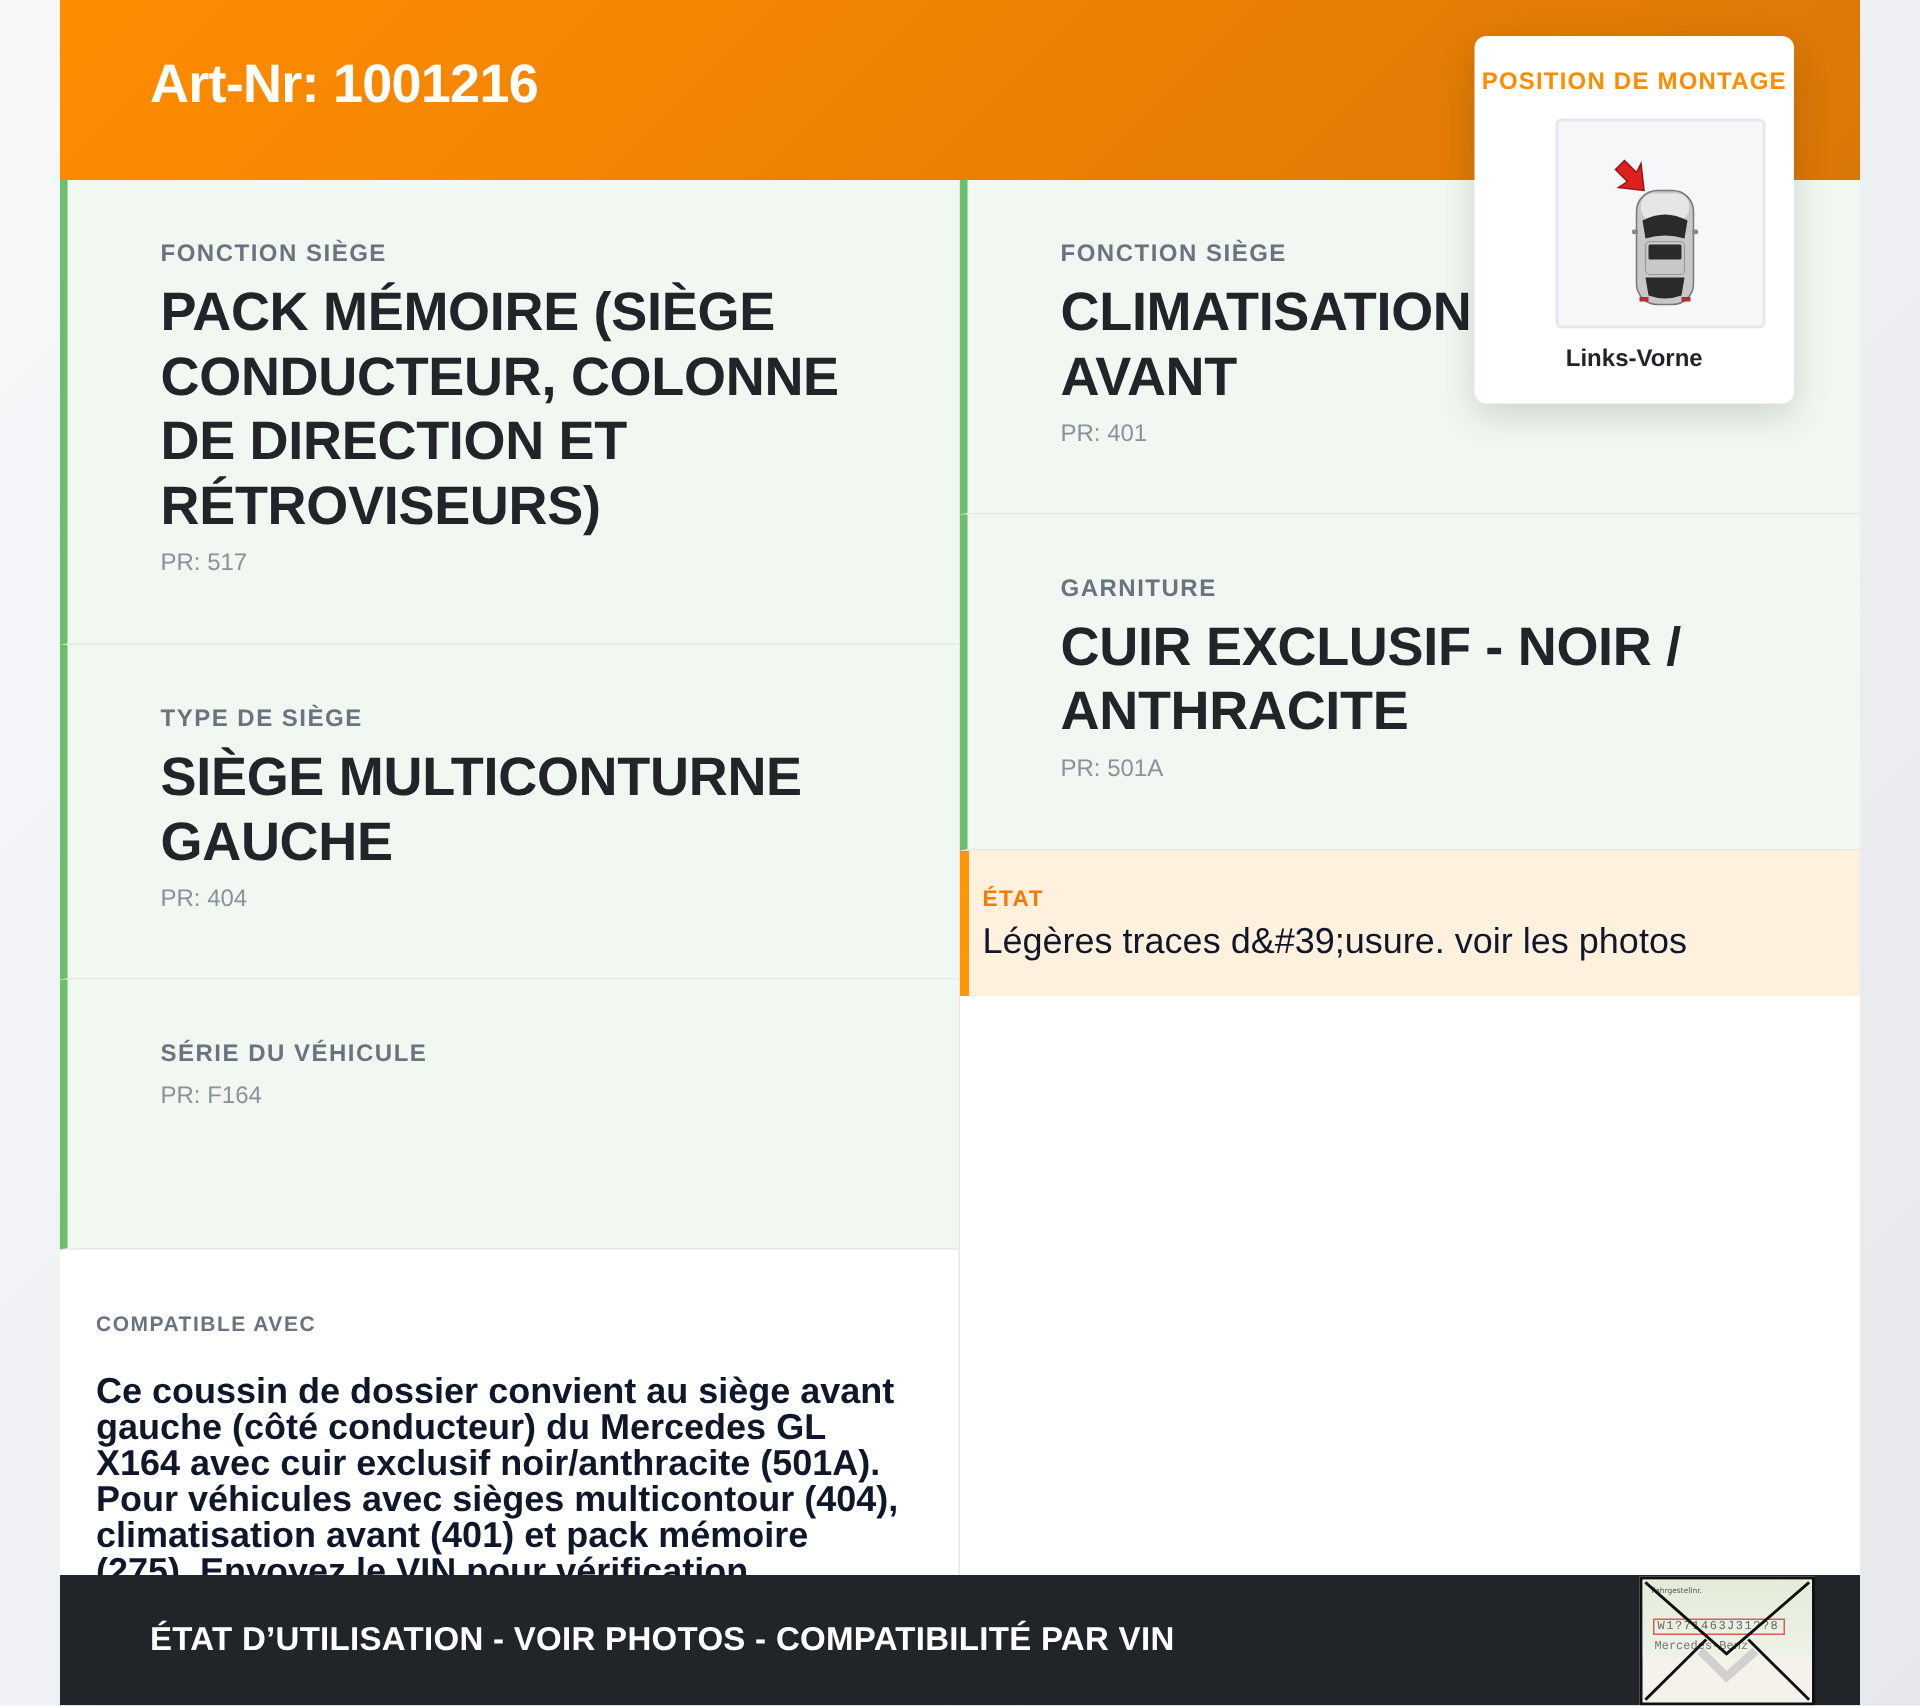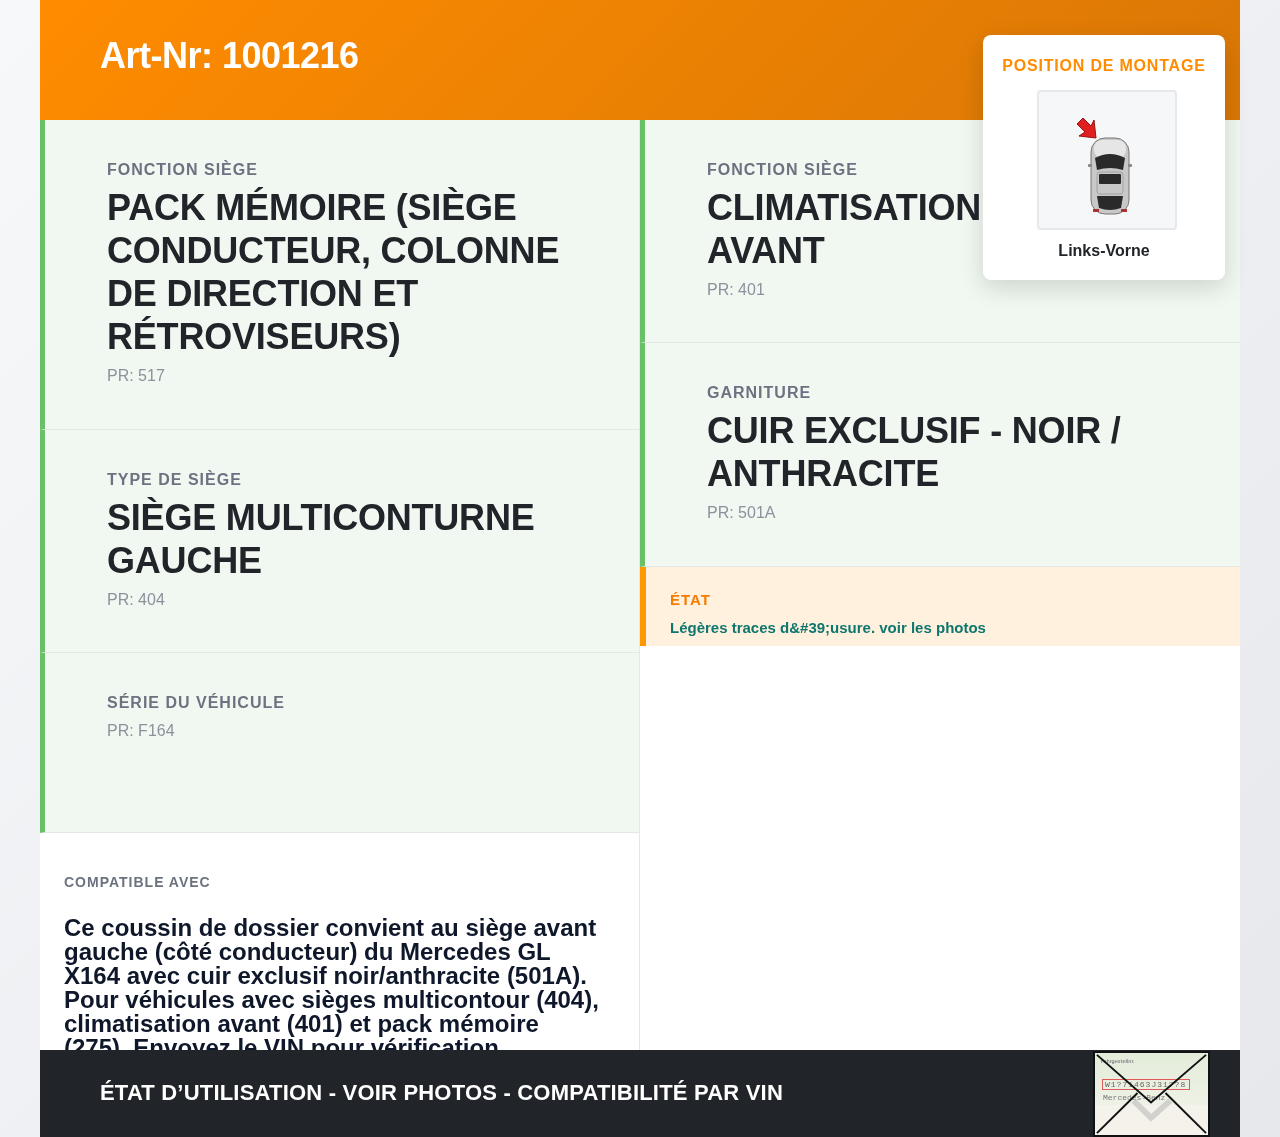--- a/index.html
+++ b/index.html
@@ -81,36 +81,36 @@
       line-height: 20px;
     }
     .spec-1 { height: 310px; }
     .spec-2 { height: 223px; }
     .spec-3 { height: 180px; }
     .spec-r1 { height: 223px; }
     .spec-r2 { height: 224px; }
     .etat {
       background: #fff1de;
       border-left: 6px solid #ff9800;
-      height: 79px;
-      padding: 24px 24px 0 24px;
+      height: 97px;
+      padding: 24px 24px 0 9px;
     }
     .etat-label {
       font-size: 15px;
       font-weight: 700;
       color: #f57c00;
       letter-spacing: 1px;
       line-height: 18px;
       text-transform: uppercase;
     }
     .etat-value {
       margin-top: 6px;
-      font-size: 15px;
-      font-weight: 700;
-      color: #0f766e;
+      font-size: 24px;
+      font-weight: 400;
+      color: #0f172a;
       line-height: 26px;
     }
     .compat {
       padding: 40px 24px 0 24px;
     }
     .compat-label {
       font-size: 14px;
       font-weight: 700;
       color: #6b7280;
       letter-spacing: 1px;
@@ -174,22 +174,22 @@
     .vin-brand {
       position: absolute; left: 8px; top: 40px;
       font-family: "Liberation Mono", monospace;
       font-size: 8px; color: #777;
     }
     .vin-env {
       position: absolute; left: 0; top: 0; width: 100%; height: 100%;
     }
     .mount-popup {
       position: absolute;
-      left: 983px; top: 35px;
-      width: 242px; height: 245px;
+      left: 983px; top: 24px;
+      width: 213px; height: 245px;
       background: #ffffff;
       border-radius: 8px;
       box-shadow: 0 8px 24px rgba(0,0,0,0.15);
       z-index: 10;
       text-decoration: underline;
     }
     .mount-title {
       position: absolute;
       left: 0; top: 21px;
       width: 100%;

